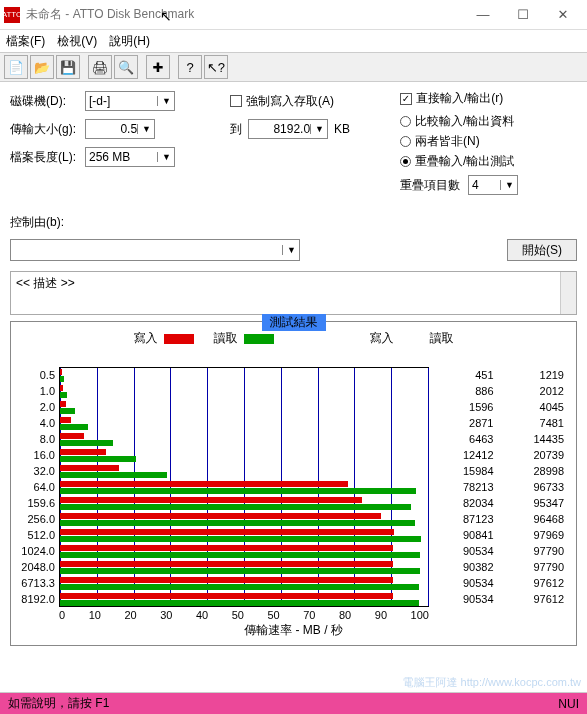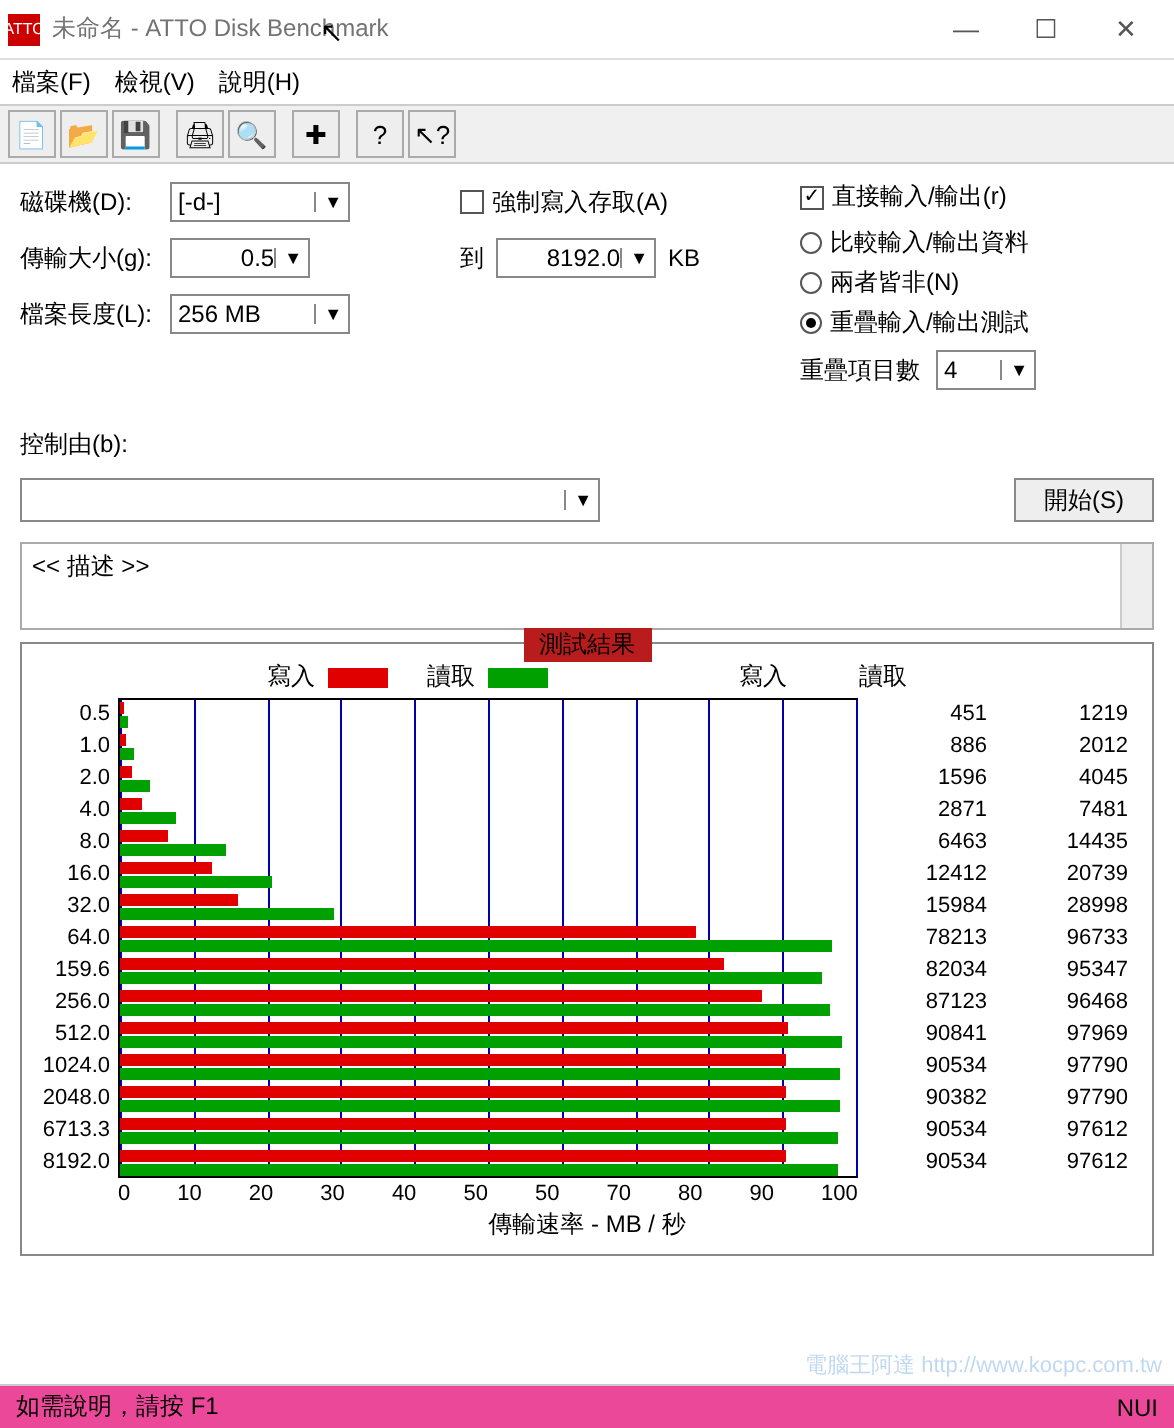--- a/index.html
+++ b/index.html
@@ -25,22 +25,22 @@
 .fcheck { display: flex; align-items: center; gap: 4px; font-size: 12px; }
 .fcheck .box { width: 12px; height: 12px; border: 1px solid #555; display: flex; align-items: center; justify-content: center; font-size: 10px; line-height: 1; }
 .fradio { display: flex; align-items: center; gap: 4px; font-size: 12px; margin-bottom: 3px; }
 .fradio .circ { width: 11px; height: 11px; border: 1px solid #555; border-radius: 50%; display: flex; align-items: center; justify-content: center; }
 .fradio .dot { width: 5px; height: 5px; background: #000; border-radius: 50%; }
 .ctrl-row { display: flex; align-items: center; padding: 4px 10px 8px; gap: 6px; }
 .btn { border: 1px solid #888; background: #eee; padding: 2px 14px; font-size: 12px; height: 22px; display: flex; align-items: center; }
 .desc-box { margin: 2px 10px 6px; border: 1px solid #aaa; height: 44px; padding: 3px 5px; font-size: 12px; background: #fff; position: relative; }
 .desc-scroll { position: absolute; right: 0; top: 0; bottom: 0; width: 16px; background: #eee; border-left: 1px solid #ccc; }
 .results { margin: 0 10px; border: 1px solid #888; padding: 4px 6px 6px; position: relative; }
-.results-title { position: absolute; top: -8px; left: 50%; transform: translateX(-50%); background: #b91c1c; padding: 0 8px; font-size: 12px; }
-.legend { display: flex; justify-content: center; gap: 20px; font-size: 12px; margin: 4px 0 2px; }
+.results-title { position: absolute; top: -8px; left: 50%; transform: translateX(-50%); background: #3b82f6; padding: 0 8px; font-size: 12px; }
+.legend { display: flex; justify-content: center; gap: 20px; font-size: 12px; margin: 4px 0 20px; }
 .legend-item { display: flex; align-items: center; gap: 6px; }
 .legend-sw { width: 30px; height: 10px; }
 .chart-wrap { display: flex; }
 .ylabels { width: 42px; text-align: right; padding-right: 4px; font-size: 11px; display: flex; flex-direction: column; }
 .ylabels div { height: 16px; line-height: 16px; }
 .plot { flex: 0 0 370px; position: relative; border: 1px solid #000; }
 .grid-v { position: absolute; top: 0; bottom: 0; width: 1px; background: #00a; }
 .bar-row { height: 16px; position: relative; }
 .bar { position: absolute; height: 6px; left: 0; }
 .bar.write { top: 1px; background: #e00000; }

